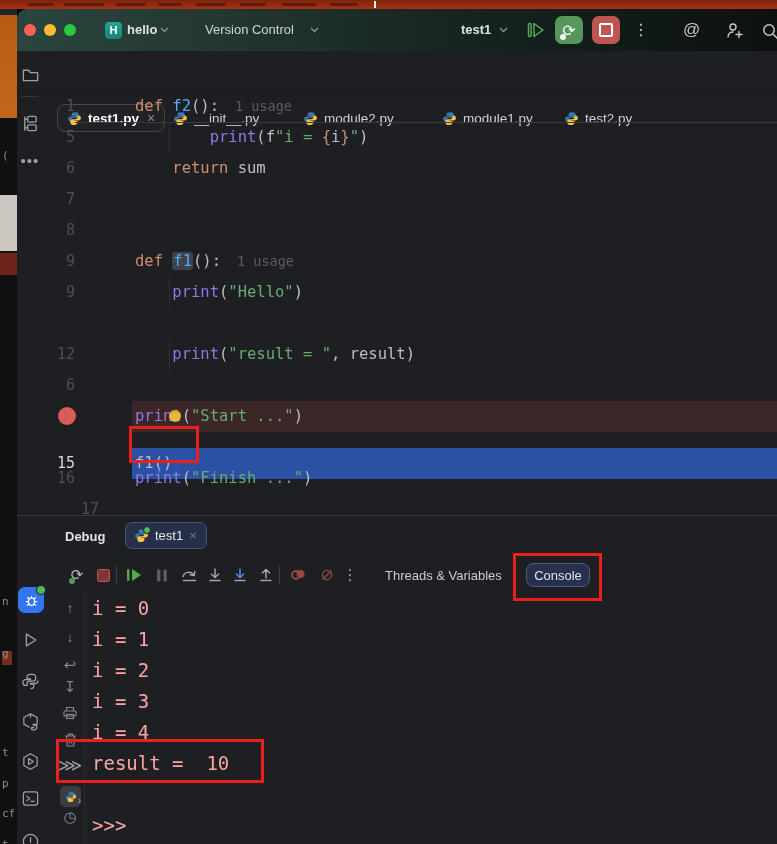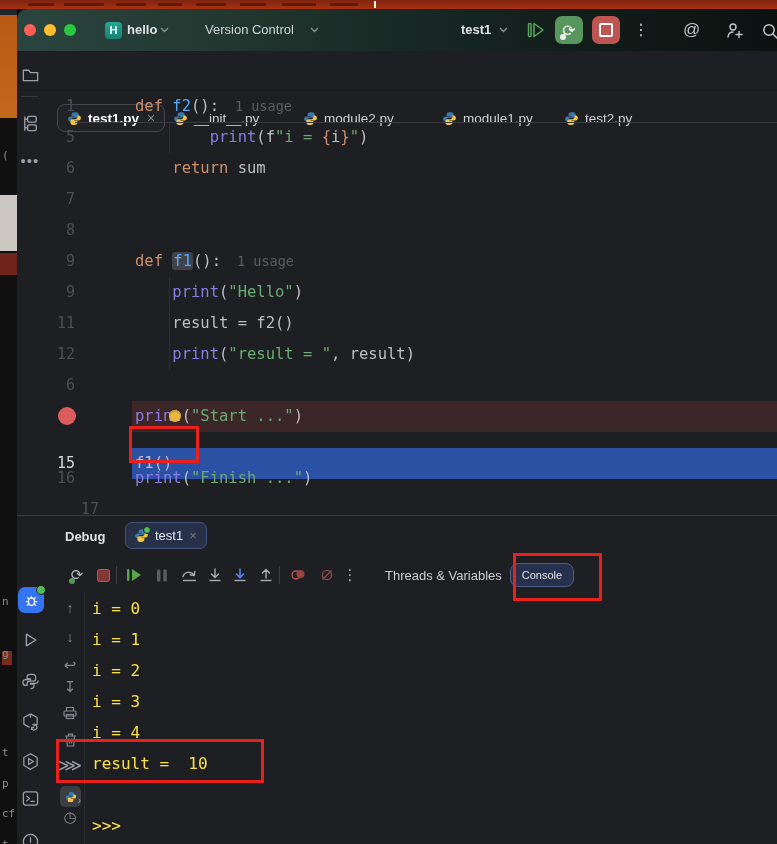--- a/index.html
+++ b/index.html
@@ -59,26 +59,26 @@
   #bug-dot{position:absolute;right:-2px;top:-2px;width:8px;height:8px;border-radius:50%;background:#4FBB59;border:1px solid #1E1F22}
   .dots{font-size:15px;letter-spacing:1px;color:#9DA0A8}
   
   #debug-top-border{position:absolute;left:0;top:506px;width:760px;height:1px;background:#393B40}
   #debug-title{position:absolute;left:48px;top:520px;font-size:13px;font-weight:bold;color:#DFE1E5}
   #session-tab{position:absolute;left:108px;top:513px;height:27px;border-radius:7px;background:#263048;
     border:1px solid #44557B;display:flex;align-items:center;gap:6px;padding:0 9px 0 8px;box-sizing:border-box;font-size:13px;color:#E3E5E9}
   .dicon{position:absolute;top:555px;width:22px;height:22px;display:flex;align-items:center;justify-content:center;color:#A8ABB2}
   .dsep{position:absolute;top:557px;width:1px;height:18px;background:#3B3D42}
   #threads-label{position:absolute;left:368px;top:559px;font-size:13px;color:#CACDD3}
-  #console-btn{position:absolute;left:493px;top:554px;width:64px;height:24px;border-radius:8px;background:#27314E;
-    border:1px solid #4E5E85;color:#E0E2E6;font-size:11px;display:flex;align-items:center;justify-content:center;box-sizing:border-box}
+  #console-btn{position:absolute;left:509px;top:554px;width:64px;height:24px;border-radius:8px;background:#27314E;
+    border:1px solid #4E5E85;color:#E0E2E6;font-size:13px;display:flex;align-items:center;justify-content:center;box-sizing:border-box}
   
   #console-sep{position:absolute;left:67px;top:583px;height:252px;width:1px;background:#2A2C30}
   .krow{position:absolute;left:75px;height:31px;line-height:31px;font-family:"DejaVu Sans Mono",monospace;
-        font-size:16px;color:#fde047;white-space:pre}
+        font-size:19px;color:#fca5a5;white-space:pre}
   .gicon{position:absolute;left:43px;width:20px;height:20px;display:flex;align-items:center;justify-content:center;
          color:#85888E;font-size:14px}
   #pybox{position:absolute;left:43px;top:777px;width:21px;height:21px;border-radius:5px;background:#3A3D41;
          display:flex;align-items:center;justify-content:center}
   #pybox .prompt-arrow{position:absolute;right:0px;bottom:1px;color:#9DA0A8;font-size:10px}
   
   .anno{position:absolute;border:3px solid #E8211C;z-index:50;box-sizing:border-box}
 </style>
 </head>
 <body>
@@ -213,21 +213,20 @@
     </div>
 
   <div id="editor">
       <div class="crow" style="top: 0.5px;"><span class="lnum">1</span><span class="codetxt"><span class="tk-kw">def </span><span class="tk-fn">f2</span><span class="tk-pl">():</span><span class="tk-hint">1 usage</span></span><div class="fold-line"></div></div>
       <div class="crow" style="top: 31.5px;"><div class="guide"></div><span class="lnum">5</span><span class="codetxt"><span class="tk-pl">        </span><span class="tk-bi">print</span><span class="tk-pl">(f</span><span class="tk-str">"i = </span><span class="tk-br">{</span><span class="tk-pl">i</span><span class="tk-br">}</span><span class="tk-str">"</span><span class="tk-pl">)</span></span></div>
       <div class="crow" style="top: 62.5px;"><span class="lnum">6</span><span class="codetxt"><span class="tk-pl">    </span><span class="tk-kw">return</span><span class="tk-pl"> sum</span></span></div>
       <div class="crow" style="top: 93.5px;"><span class="lnum">7</span><span class="codetxt"></span></div>
       <div class="crow" style="top: 124.5px;"><span class="lnum">8</span><span class="codetxt"></span></div>
       <div class="crow" style="top: 155.5px;"><span class="lnum">9</span><span class="codetxt"><span class="tk-kw">def </span><span class="tk-fnh">f1</span><span class="tk-pl">():</span><span class="tk-hint">1 usage</span></span></div>
       <div class="crow" style="top: 186.5px;"><div class="guide"></div><span class="lnum">9</span><span class="codetxt"><span class="tk-pl">    </span><span class="tk-bi">print</span><span class="tk-pl">(</span><span class="tk-str">"Hello"</span><span class="tk-pl">)</span></span></div>
-      <div class="crow" style="top: 217.5px;"><div class="guide"></div><span class="lnum">11</span><span class="codetxt"><span class="tk-pl">    result = f2()</span></span></div>
       <div class="crow" style="top: 248.5px;"><div class="guide"></div><span class="lnum">12</span><span class="codetxt"><span class="tk-pl">    </span><span class="tk-bi">print</span><span class="tk-pl">(</span><span class="tk-str">"result = "</span><span class="tk-pl">, result)</span></span></div>
       <div class="crow" style="top: 279.5px;"><span class="lnum">6</span><span class="codetxt"></span></div>
       <div class="crow" style="top: 310.5px;"><div class="band band-bp"></div><span class="lnum"></span><span class="bpdot"></span><span class="codetxt"><span class="tk-bi">print</span><span class="tk-pl">(</span><span class="tk-str">"Start ..."</span><span class="tk-pl">)</span></span><span class="bulb"></span></div>
       <div class="crow" style="top: 341.5px; margin-top: 16px;"><div class="band band-cur"></div><span class="lnum lnum-cur">15</span><span class="codetxt"><span class="tk-pl">f1()</span></span></div>
       <div class="crow" style="top: 372.5px;"><span class="lnum">16</span><span class="codetxt"><span class="tk-bi">print</span><span class="tk-pl">(</span><span class="tk-str">"Finish ..."</span><span class="tk-pl">)</span></span></div>
       <div class="crow" style="top: 403.5px; margin-left: 24px;"><span class="lnum">17</span><span class="codetxt"></span></div>
     </div>
 
   <div>
     <span class="sicon" style="top:55px">

